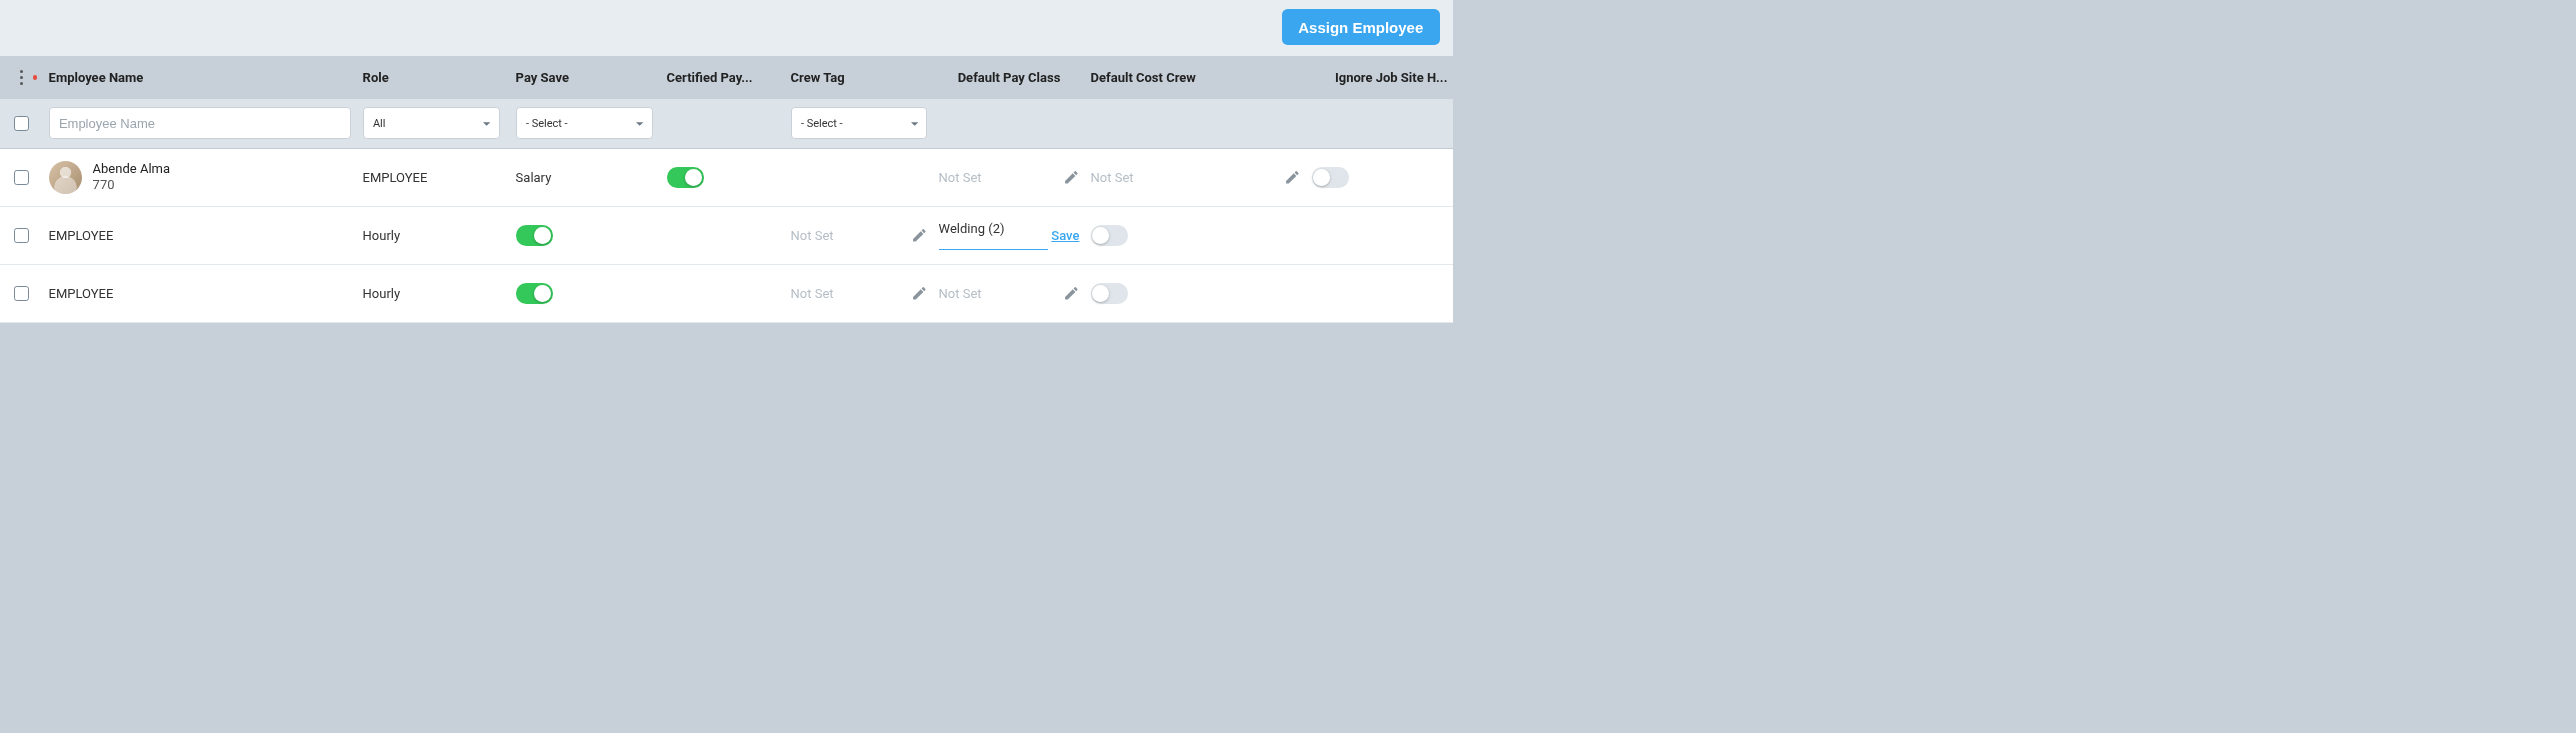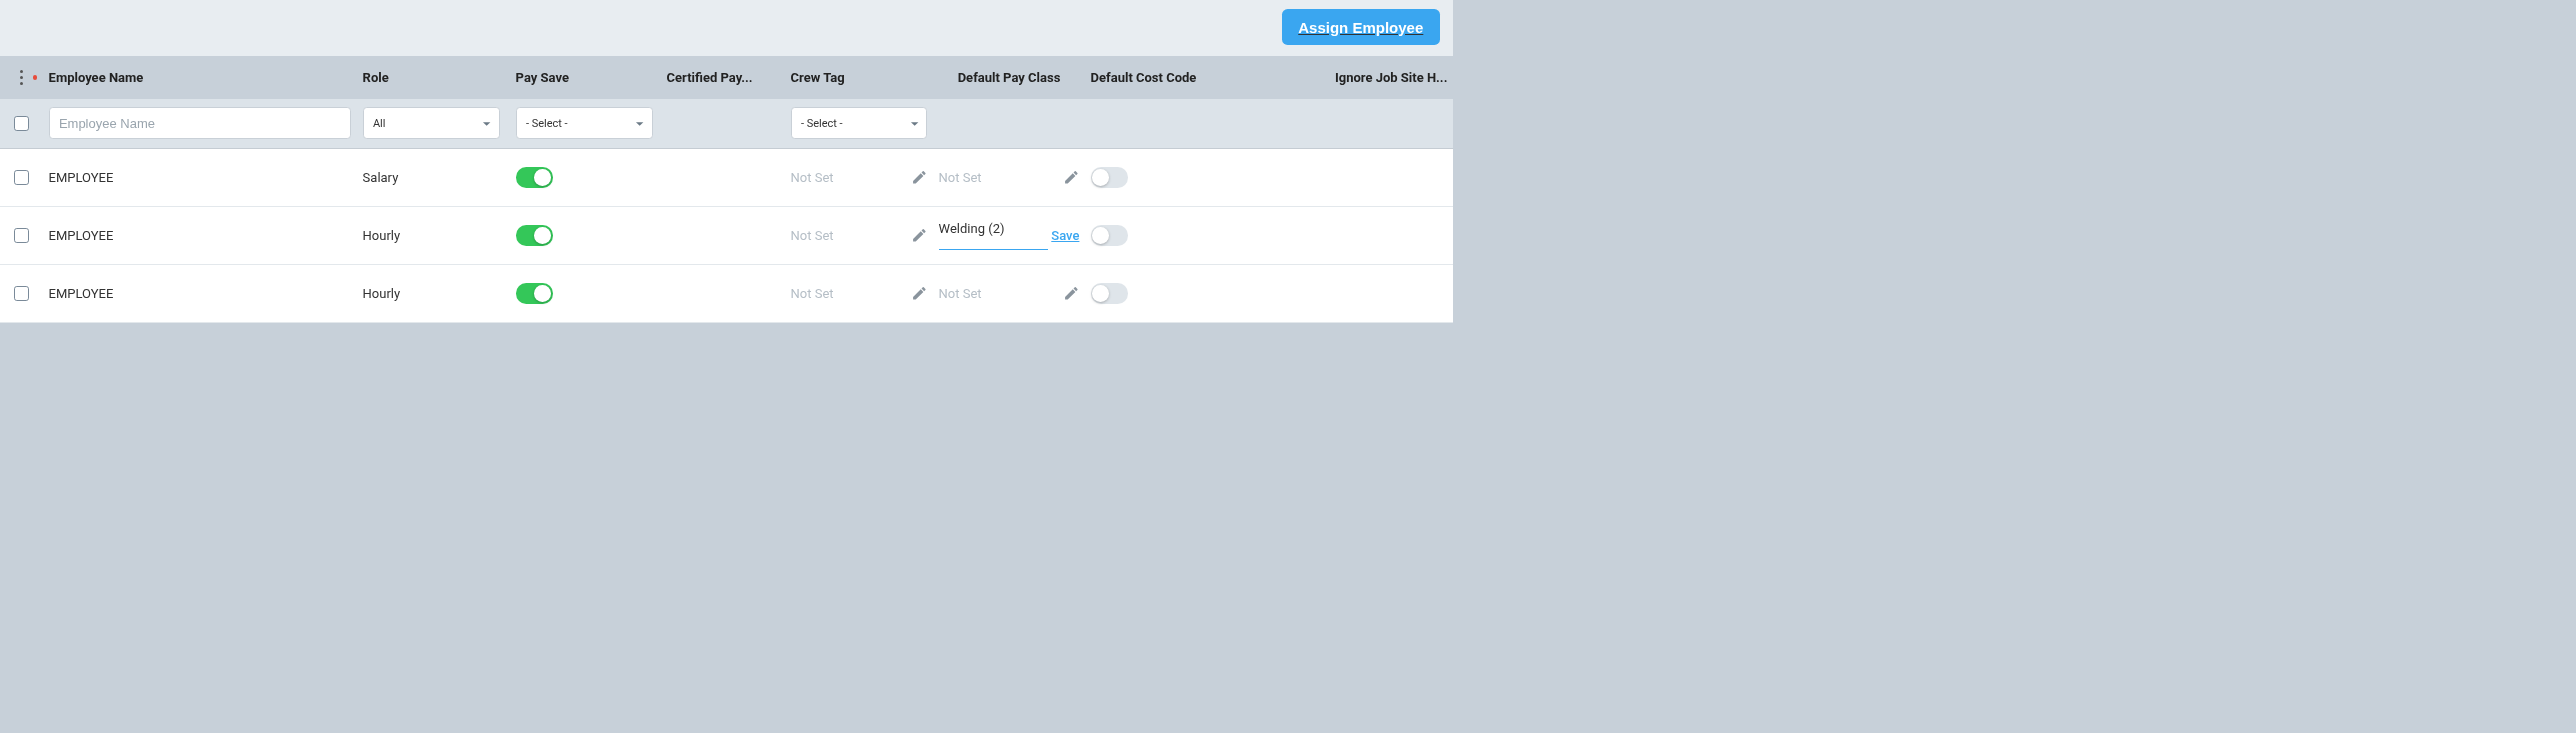--- a/index.html
+++ b/index.html
@@ -8,21 +8,20 @@
     background: #c7d0d9;
     width: 1453px;
     font-size: 13px;
     color: #333;
   }
   .toolbar {
     display: flex;
     justify-content: flex-end;
     padding: 9.3px 13px 11px 13px;
     background: #e8edf1;
-    text-decoration: underline;
   }
   .assign-btn {
     background: #3aa6f0;
     color: #fff;
     border: none;
     border-radius: 5.6px;
     padding: 9.3px 16.7px;
     font-size: 15px;
     font-weight: 600;
     cursor: pointer;
@@ -139,21 +138,21 @@
         <span></span>
     </div>
     <div class="vdots-badge"></div>
   </div>
   <div class="cell">Employee Name</div>
   <div class="cell">Role</div>
   <div class="cell">Pay Save</div>
   <div class="cell">Certified Pay...</div>
   <div class="cell">Crew Tag</div>
   <div class="cell" style="text-align:center">Default Pay Class</div>
-  <div class="cell">Default Cost Code</div>
+  <div class="cell">Default Cost Crew</div>
   <div class="cell" style="text-align:right">Ignore Job Site H...</div>
 </div>
 
 <div class="grid filter-row">
   <div class="cell checkbox-cell">
     <div class="chk"></div>
   </div>
   <div class="cell">
     <input class="text-input" placeholder="Employee Name" style="">
   </div>
@@ -185,20 +184,27 @@
   <div class="cell"></div>
   <div class="cell"></div>
   <div class="cell"></div>
 </div>
 
 <div id="rows-container">
     <div class="grid data-row">
       <div class="cell checkbox-cell">
         <div class="chk"></div>
       </div>
+      <div class="cell emp-cell">
+        <div class="avatar"></div>
+        <div class="emp-text">
+          <span class="emp-name">Abende Alma</span>
+          <span class="emp-id">770</span>
+        </div>
+      </div>
       <div class="cell">EMPLOYEE</div>
       <div class="cell">Salary</div>
       <div class="cell">
         <div class="toggle on">
           <div class="knob"></div>
         </div>
       </div>
       <div class="cell"></div>
       <div class="cell payclass-cell">
         <span class="notset">Not Set</span>

